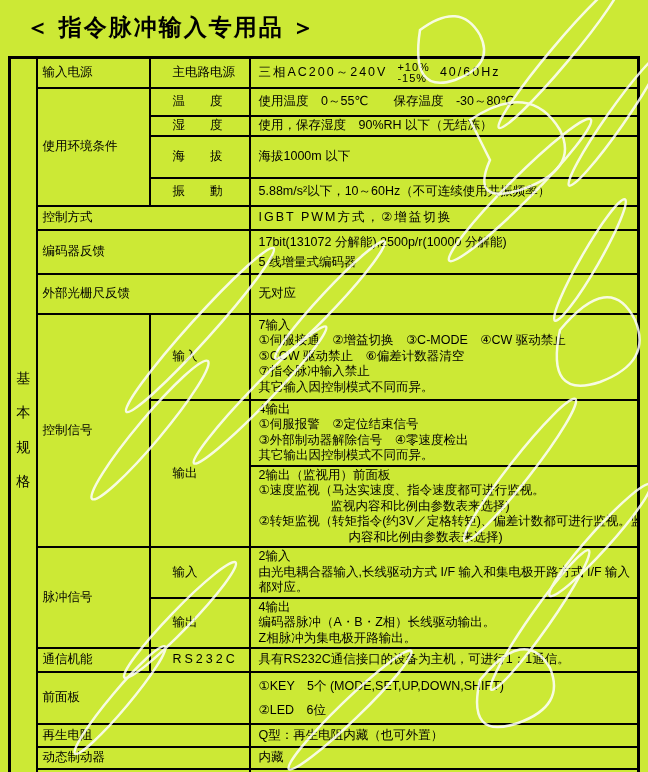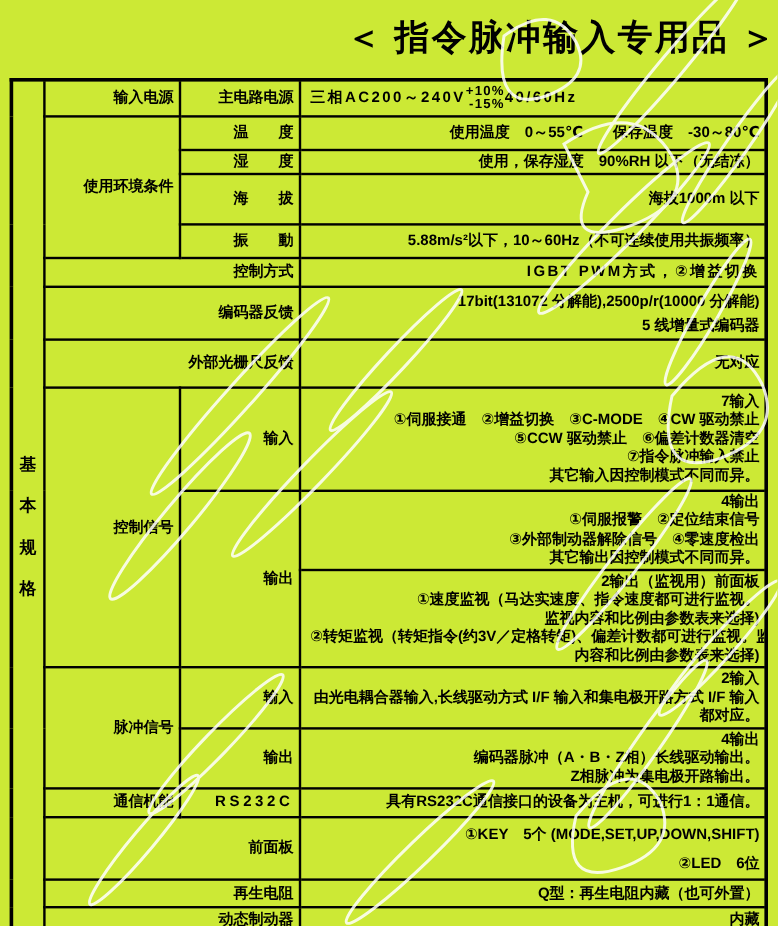--- a/index.html
+++ b/index.html
@@ -8,45 +8,44 @@
     background:#cce935;color:#000;
     font-family:"Liberation Sans","DejaVu Sans",sans-serif;
     font-weight:bold;
   }
   .watermark{
     position:absolute;left:0;top:0;width:648px;height:772px;
     pointer-events:none;z-index:5;opacity:.85;
   }
   .title{
     margin:12px 0 0 26px;
-    font-size:29px;font-weight:bold;letter-spacing:2px;
+    font-size:23px;font-weight:bold;letter-spacing:2px;
     font-family:"Liberation Serif","DejaVu Serif",serif;
-    position:relative;z-index:2;text-align:right;
+    position:relative;z-index:2;
   }
   table.spec{
     border-collapse:collapse;table-layout:fixed;
     margin:13px 0 0 8px;width:632px;
     border:3px solid #000;
     position:relative;z-index:2;
   }
   td{
     border:2px solid #000;
-    font-size:12.5px;line-height:15.5px;font-weight:bold;
+    font-size:12.5px;line-height:15.5px;font-weight:normal;
     padding:1px 4px;vertical-align:middle;
     overflow:hidden;
-    text-align:right;
   }
   td.side{padding:0;}
   .vchars{display:flex;flex-direction:column;align-items:center;justify-content:center;gap:19px;font-size:14px;}
   td.lbl{padding-left:5px;}
-  td.sub{padding-left:0;}
+  td.sub{padding-left:22px;}
   td.val{padding-left:8px;}
   .sp{letter-spacing:2px;}
   .sp3{letter-spacing:3px;}
-  .powerline{display:flex;align-items:center;}
+  .powerline{display:flex;align-items:center;gap:10px;}
   .tol{display:inline-flex;flex-direction:column;font-size:11px;line-height:11px;letter-spacing:1px;}
   .ln{white-space:nowrap;}
   .ind1{padding-left:72px;}
   .ind2{padding-left:90px;}
   .twolines div{line-height:20px;}
   .panel div{line-height:24px;}
 </style>
 </head>
 <body>
 

